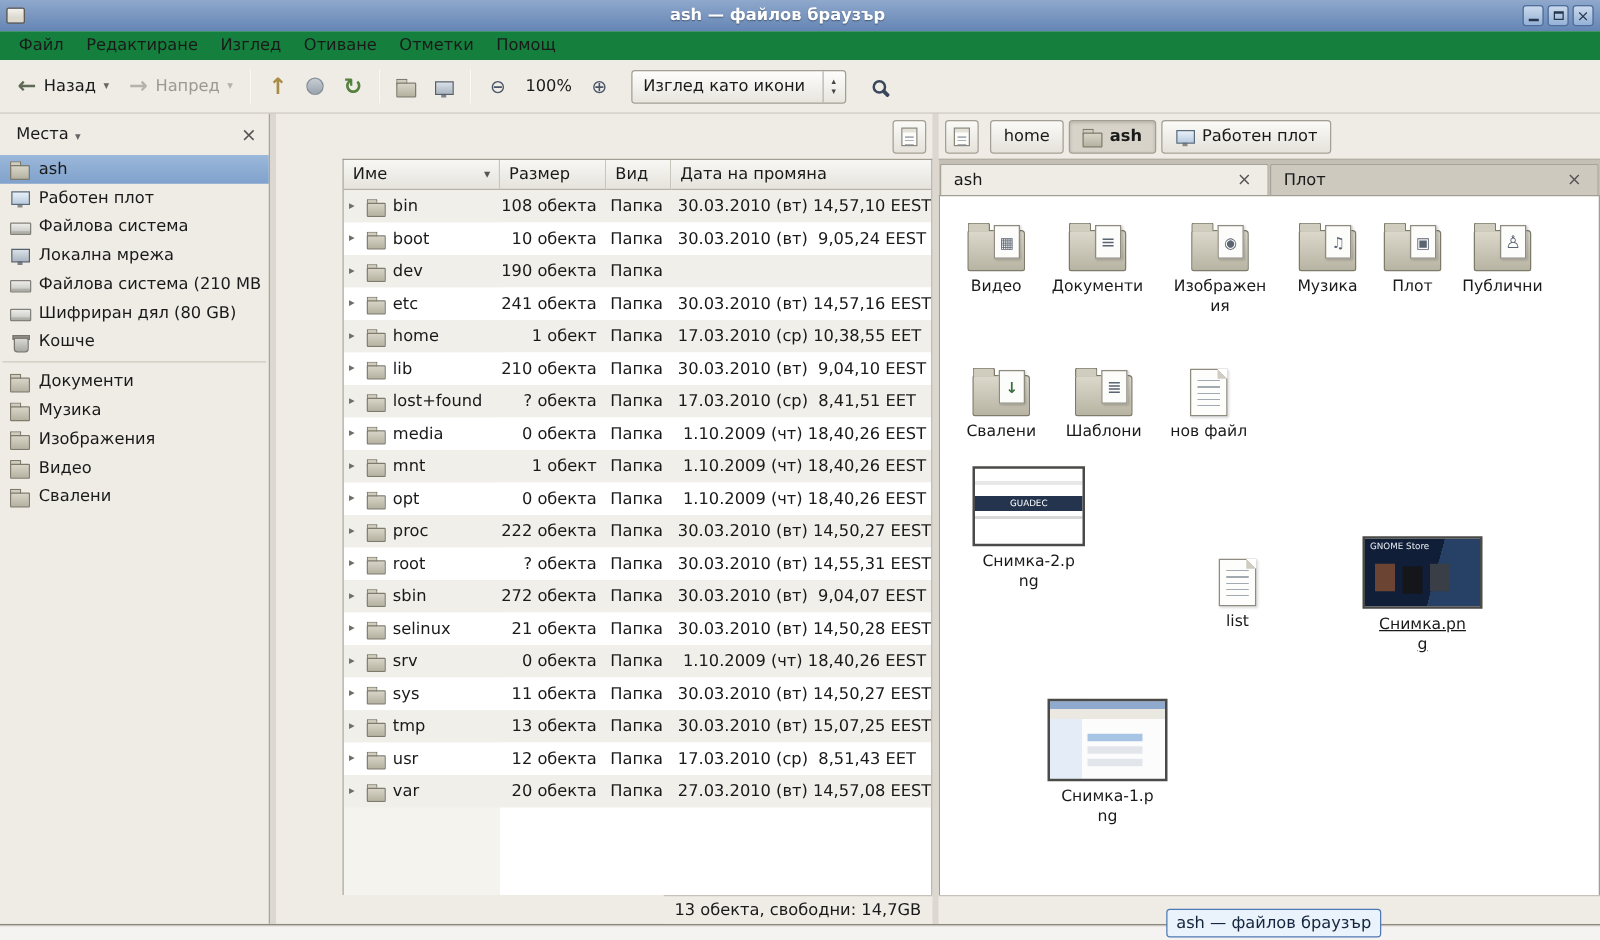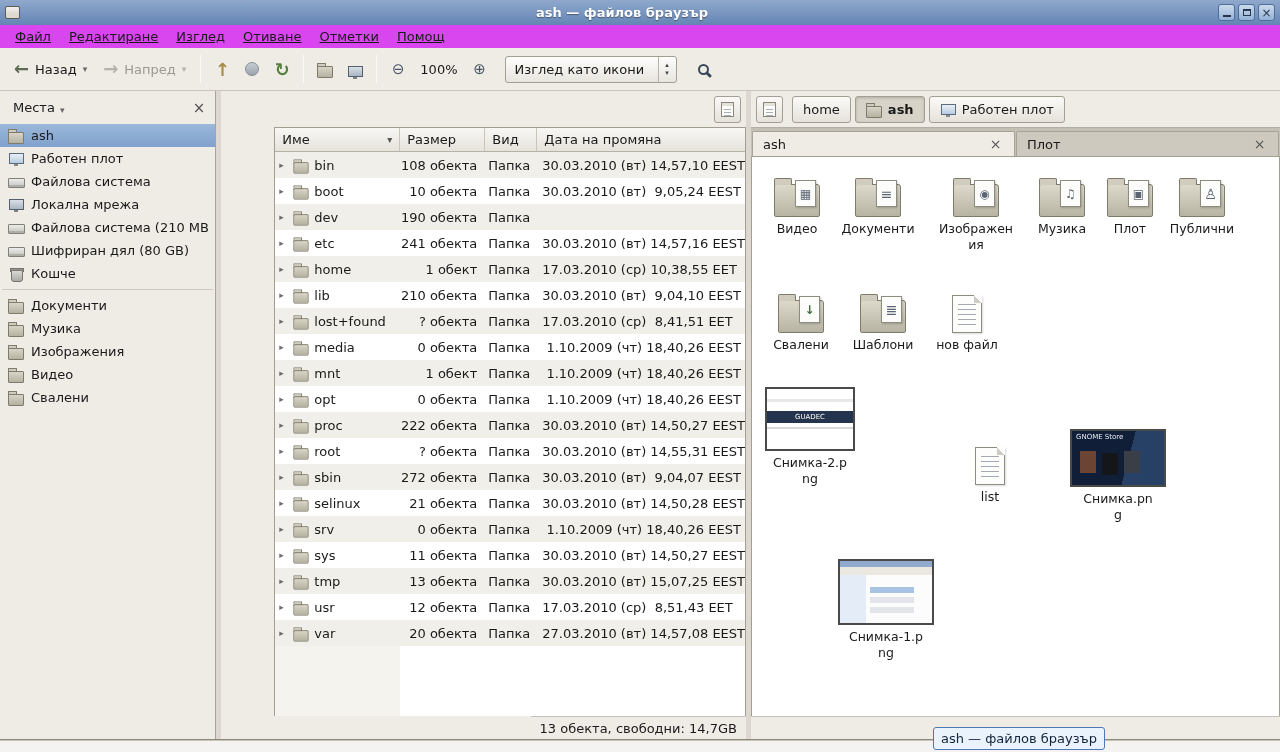--- a/index.html
+++ b/index.html
@@ -12,21 +12,21 @@
   
   .window { position:absolute; left:0; right:0; top:0; bottom:12px; display:flex; flex-direction:column; border-bottom:1px solid #8d897f; }
   .titlebar { height:25px; background:linear-gradient(#8FA8CC,#6485B4); display:flex; align-items:center; padding:0 5px; flex:none; }
   .win-icon { width:15px; height:13px; background:linear-gradient(#F4F2EC,#CFCBC1); border:1px solid #5d5a52; border-radius:2px; box-shadow:inset 0 -4px 0 #DDD9CF; margin-right:6px; }
   .title { flex:1; text-align:center; color:#fff; font-weight:bold; text-shadow:0 1px 1px rgba(0,0,0,.4); }
   .win-buttons { display:flex; gap:3px; }
   .wbtn { width:17px; height:17px; border:1px solid #4F6E9C; border-radius:3px; background:linear-gradient(#CBDAEC,#94B1D6); display:flex; align-items:center; justify-content:center; color:#26364F; font-size:12px; line-height:1; }
   .wbtn .minbar { width:8px; height:2px; background:#26364F; margin-top:7px; }
   .wbtn .maxbox { width:8px; height:7px; border:1px solid #26364F; border-top-width:2px; }
 
-  .menubar { height:23px; background:#d946ef; display:flex; align-items:center; padding-left:6px; flex:none;text-decoration:underline; }
+  .menubar { height:23px; background:#15803d; display:flex; align-items:center; padding-left:6px; flex:none; }
   .menu-item { padding:3px 9px; }
 
   .toolbar { height:43px; background:#EFECE6; border-bottom:1px solid #C9C5BC; display:flex; align-items:center; padding:0 6px; flex:none; }
   .tb-btn { display:flex; align-items:center; gap:6px; padding:5px 8px; border-radius:3px; }
   .tb-btn.disabled { color:#9c9990; }
   .arrow-icon { font-size:18px; line-height:1; color:#5F6B55; font-weight:bold; }
   .tb-btn.disabled .arrow-icon { color:#B5B2A9; }
   .dd { font-size:9px; color:#666; }
   .tb-btn.disabled .dd { color:#b5b2a9; }
   .tb-ibtn { width:30px; height:30px; display:flex; align-items:center; justify-content:center; font-size:18px; border-radius:3px; }
@@ -644,35 +644,35 @@
     <div class="lbl">Шаблони</div>
   </div>
 
   <div class="ivitem" data-icon="file" style="left: 170px; top: 126px; text-align: center;">
     <div class="art">
                 <div class="shape"></div>
               </div>
     <div class="lbl">нов файл</div>
   </div>
 
-  <div class="ivitem" data-icon="image" data-variant="web" style="left: 8px; top: 216px; margin-top: 14px;">
+  <div class="ivitem" data-icon="image" data-variant="web" style="left: 21px; top: 216px;">
     <div class="art">
                 <div class="shape"></div>
               </div>
     <div class="lbl">Снимка-2.png</div>
   </div>
 
   <div class="ivitem" data-icon="file" style="left: 193px; top: 278px;">
     <div class="art">
                 <div class="shape"></div>
               </div>
     <div class="lbl">list</div>
   </div>
 
-  <div class="ivitem" data-icon="image" data-variant="store" style="left: 316px; top: 272px;">
+  <div class="ivitem" data-icon="image" data-variant="store" style="left: 336px; top: 272px; text-decoration: underline;">
     <div class="art">
                 <div class="shape"></div>
               </div>
     <div class="lbl">Снимка.png</div>
   </div>
 
   <div class="ivitem" data-icon="image" data-variant="fm" style="left: 84px; top: 402px;">
     <div class="art">
                 <div class="shape"></div>
               </div>

